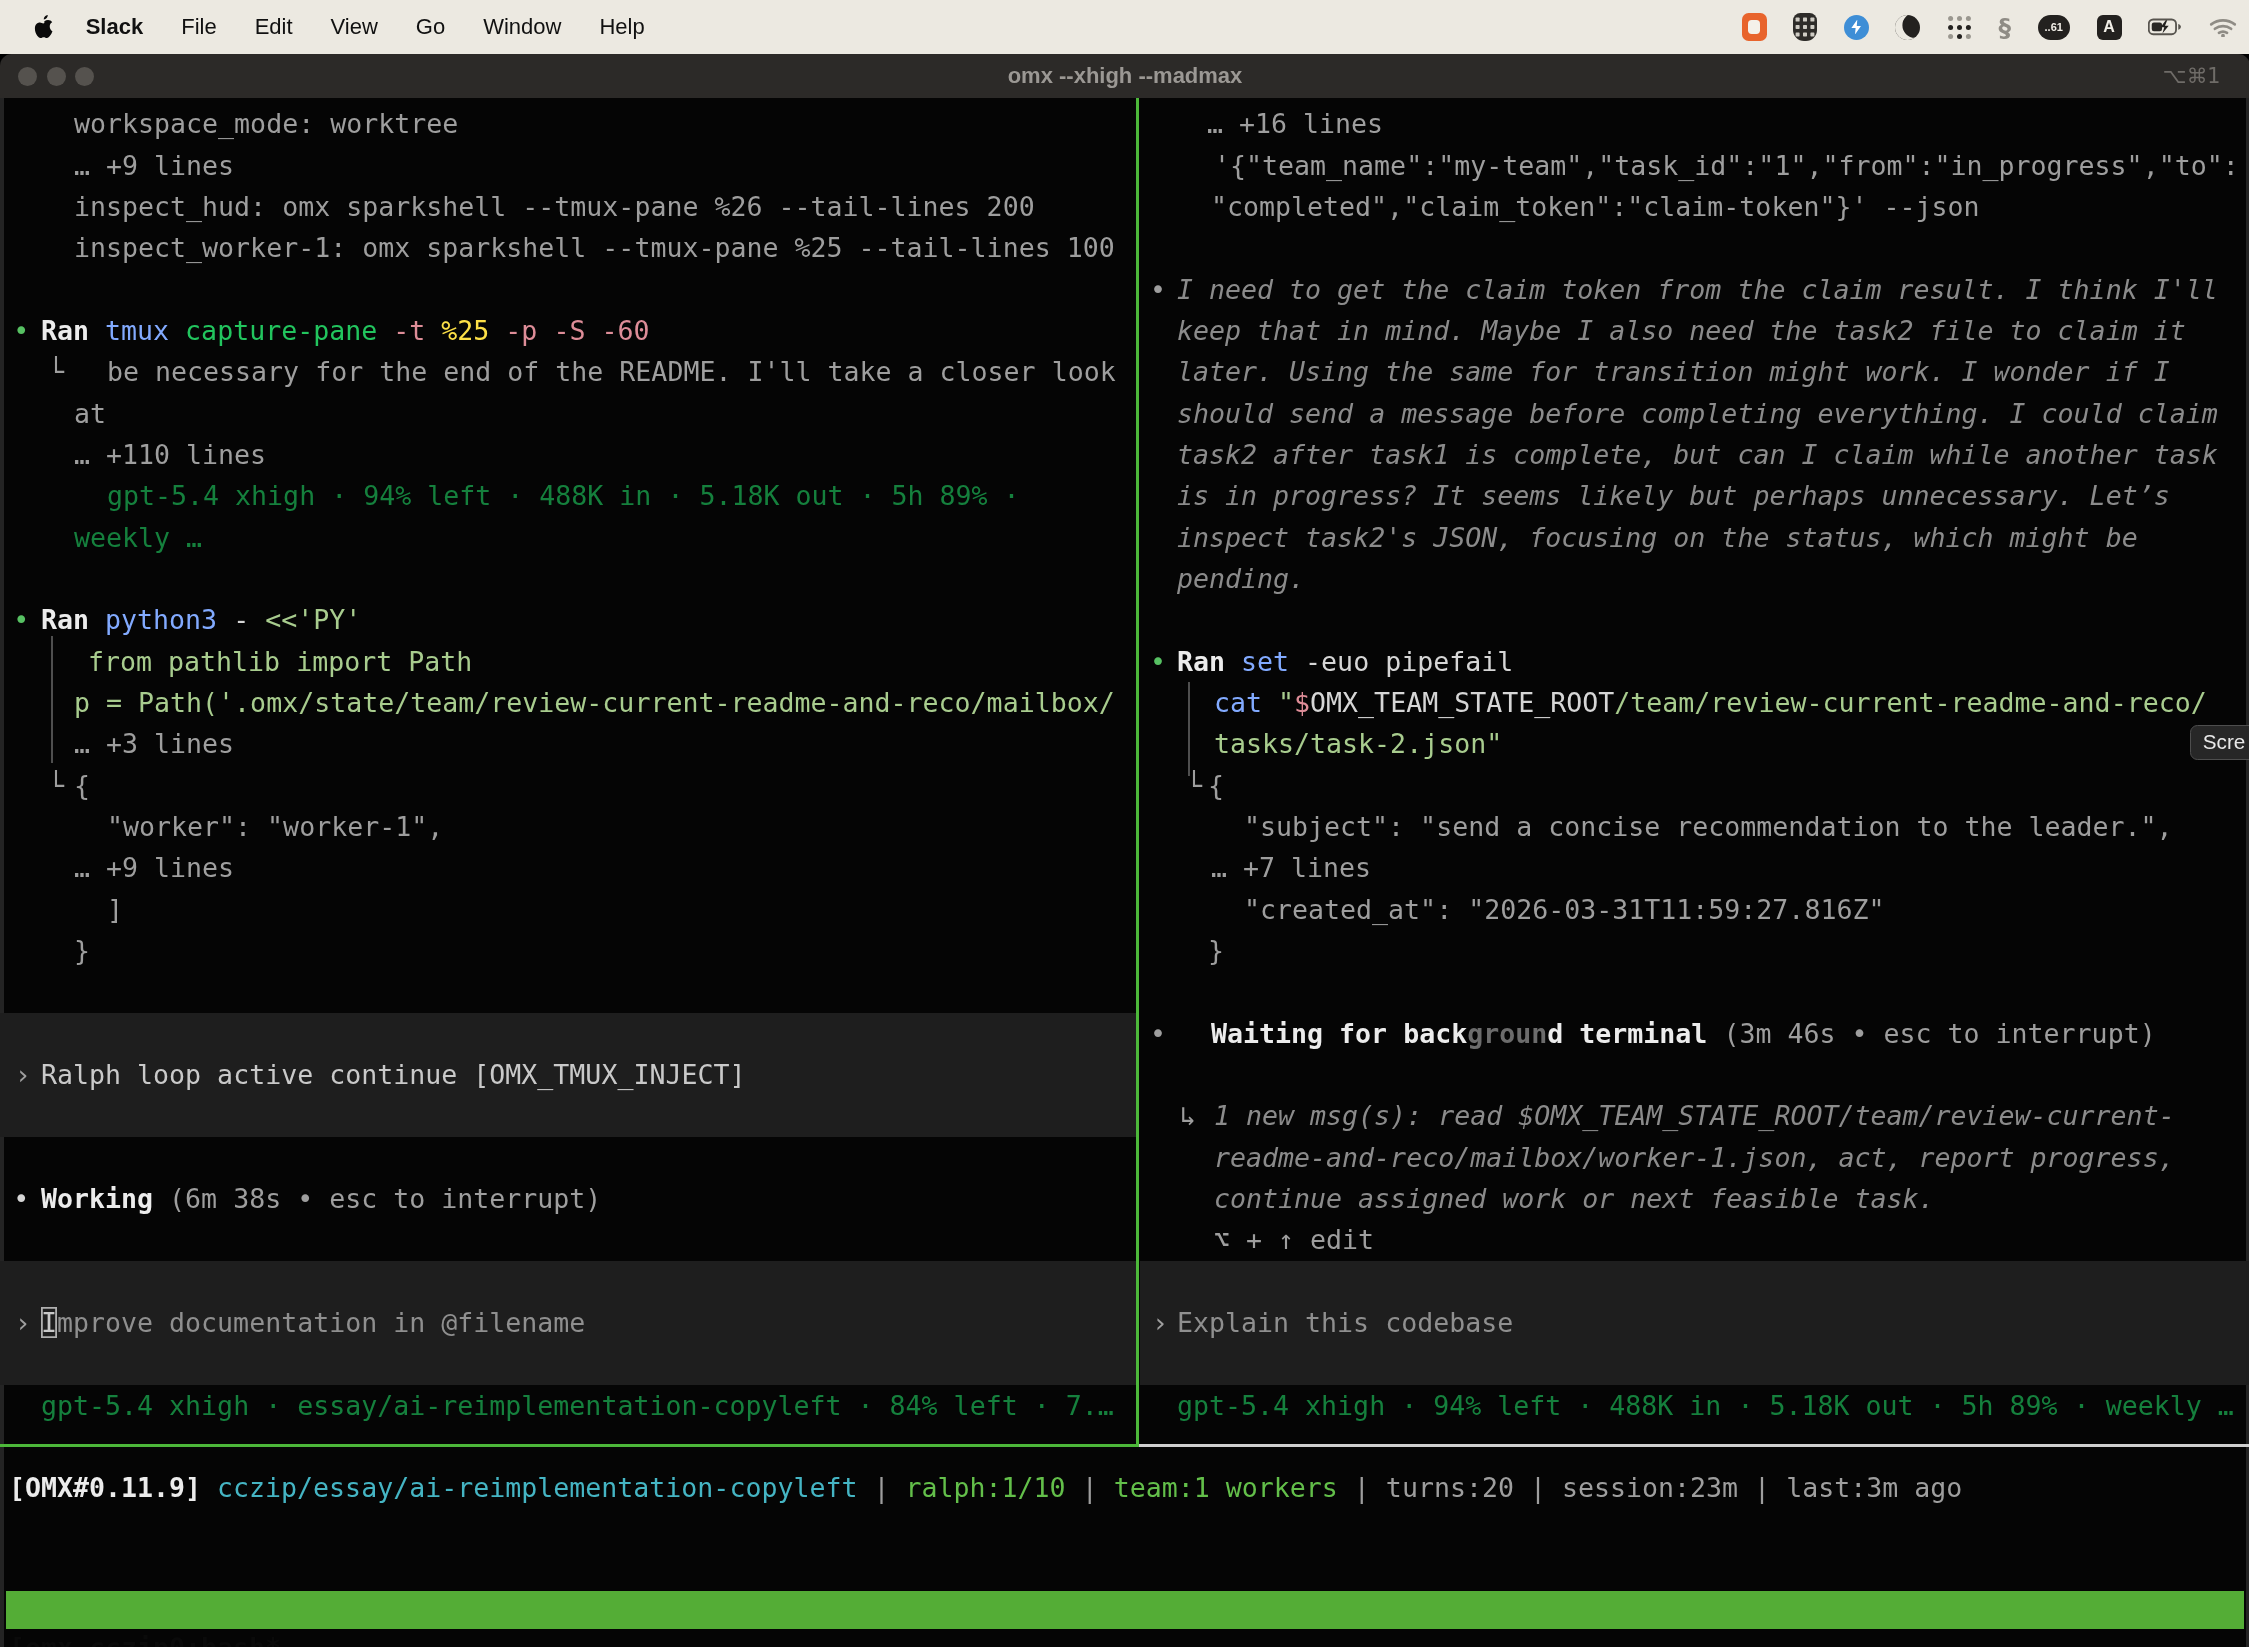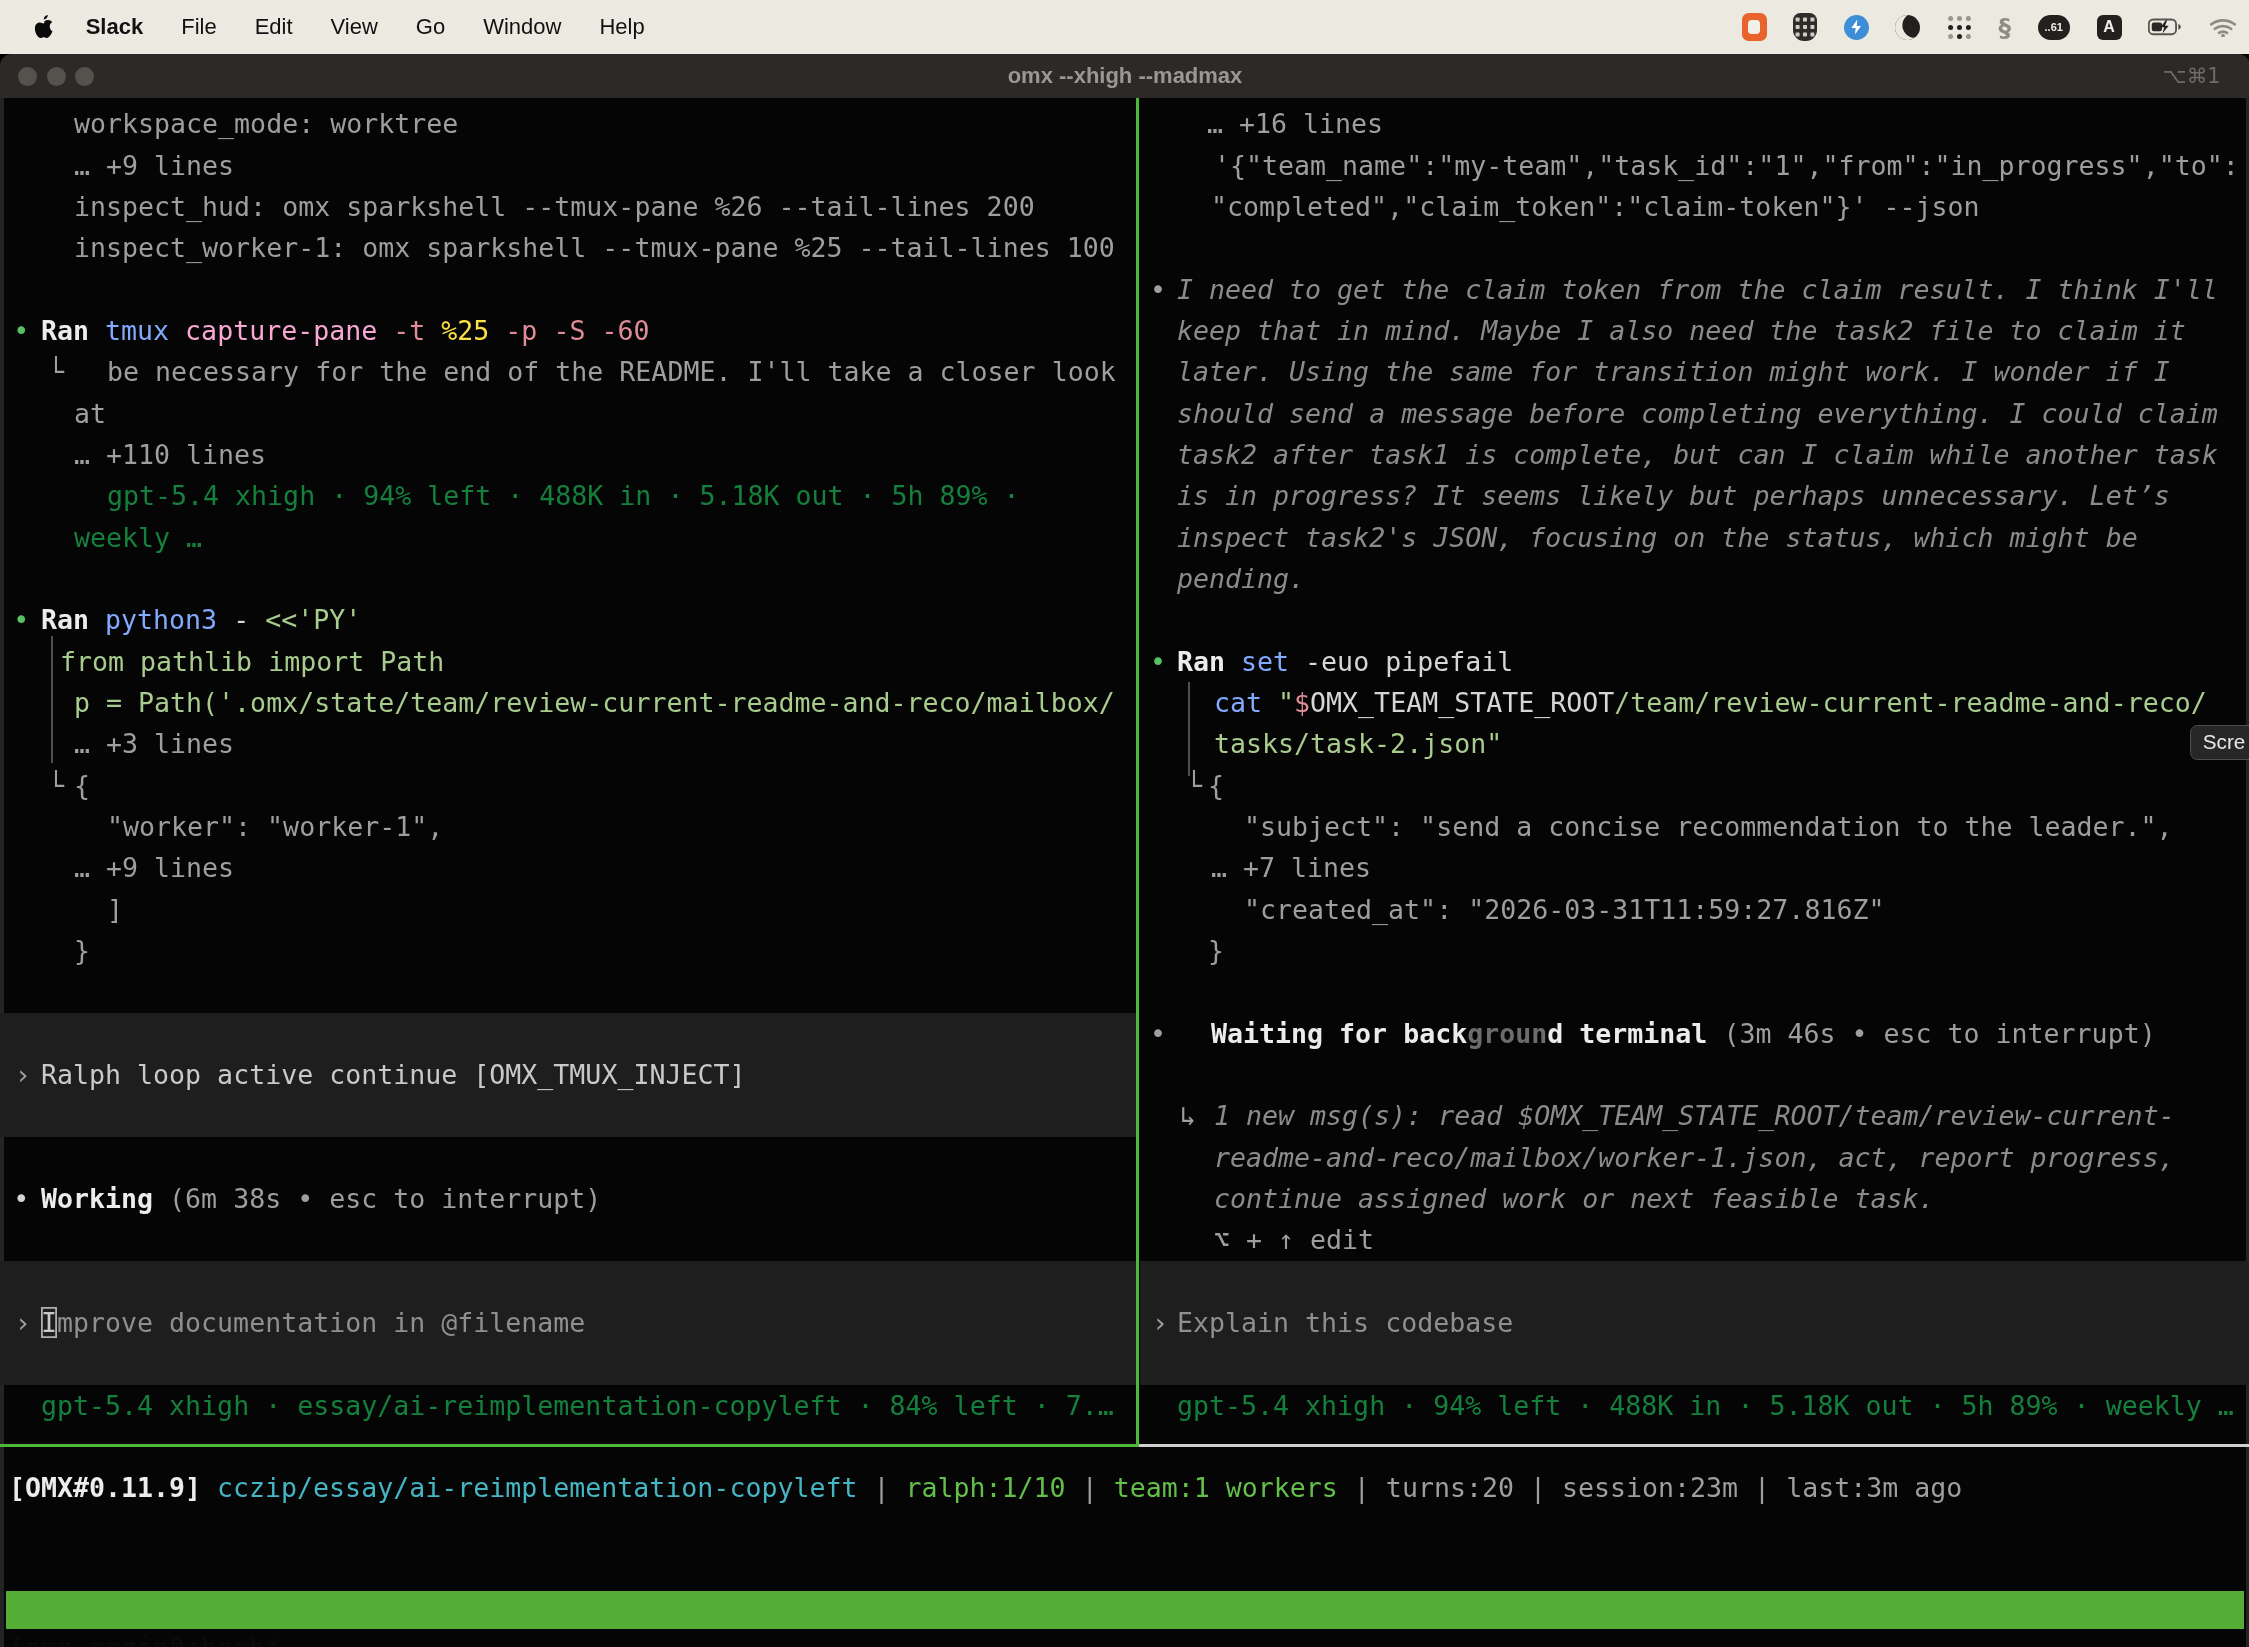--- a/index.html
+++ b/index.html
@@ -43,21 +43,21 @@
   .band{position:absolute;background:#1e1e1e;}
   .edge{position:absolute;top:0;width:4.4px;height:1549px;background:#242424;}
   .guide{position:absolute;width:1.5px;background:#4f4f4f;}
   .vdiv{position:absolute;}
   
   .tl{position:absolute;left:0;width:2250px;height:41px;line-height:41px;font-size:26.6px;white-space:pre;}
   .tb{position:absolute;top:0;}
   .tc{position:absolute;top:0;}
   .g{color:#9e9e9e;} .dg{color:#15803d;} .lt{color:#d6d6d6;} .ly{color:#c9c9c9;}
   .w{color:#ececec;font-weight:bold;} .sh{color:#6c6c6c;font-weight:bold;}
-  .bl{color:#82aaff;} .lv{color:#f9a8d4;} .pk{color:#de8d98;} .or{color:#fde047;}
+  .bl{color:#82aaff;} .lv{color:#22c55e;} .pk{color:#de8d98;} .or{color:#fde047;}
   .gr{color:#a8cc8e;margin-top:19px;} .gb{color:#57c163;} .it{color:#8b8b8b;font-style:italic;}
   .cy{color:#45b5c4;} .grn{color:#63bf4a;} .ph{color:#8f8f8f;}
   .cur{color:#c8c8c8;display:inline-block;width:16px;height:31px;line-height:31px;margin-top:5.2px;
        box-shadow:inset 0 0 0 1.8px #b0b0b0;vertical-align:top;text-align:center;}
   
   #tooltip{position:absolute;left:2190px;top:627px;width:96px;height:35px;background:#272727;
     border:1.5px solid #4e4e4e;border-radius:7.4px;color:#e8e8e8;
     font-family:"Liberation Sans",sans-serif;font-size:20.7px;line-height:32px;padding-left:11.8px;box-sizing:border-box;}
   
   #tmuxbar{position:absolute;left:5.9px;top:1591px;width:2238px;height:38px;background:#54ad36;
@@ -134,21 +134,21 @@
       <div class="tl" style="top: 47px;"><span class="tc" style="left: 74px;"><span class="g">… +9 lines</span></span></div>
       <div class="tl" style="top: 88px;"><span class="tc" style="left: 74px;"><span class="g">inspect_hud: omx sparkshell --tmux-pane %26 --tail-lines 200</span></span></div>
       <div class="tl" style="top: 129px;"><span class="tc" style="left: 74px;"><span class="g">inspect_worker-1: omx sparkshell --tmux-pane %25 --tail-lines 100</span></span></div>
       <div class="tl" style="top: 212px;"><span class="tb gb" style="left: 13.3px;">•</span><span class="tc" style="left: 41px;"><span class="w">Ran </span><span class="bl">tmux </span><span class="lv">capture-pane </span><span class="pk">-t </span><span class="or">%25 </span><span class="pk">-p -S -60</span></span></div>
       <div class="tl" style="top: 253px;"><span class="tb g" style="left: 48px;">└</span><span class="tc" style="left: 107px;"><span class="g">be necessary for the end of the README. I'll take a closer look</span></span></div>
       <div class="tl" style="top: 295px;"><span class="tc" style="left: 74px;"><span class="g">at</span></span></div>
       <div class="tl" style="top: 336px;"><span class="tc" style="left: 74px;"><span class="g">… +110 lines</span></span></div>
       <div class="tl" style="top: 377px;"><span class="tc" style="left: 107px;"><span class="dg">gpt-5.4 xhigh · 94% left · 488K in · 5.18K out · 5h 89% ·</span></span></div>
       <div class="tl" style="top: 419px;"><span class="tc" style="left: 74px;"><span class="dg">weekly …</span></span></div>
       <div class="tl" style="top: 501px;"><span class="tb gb" style="left: 13.3px;">•</span><span class="tc" style="left: 41px;"><span class="w">Ran </span><span class="bl">python3 </span><span class="lt">- </span><span class="gr">&lt;&lt;'PY'</span></span></div>
-      <div class="tl" style="top: 543px;"><span class="tc" style="left: 60px;"><span class="gr">from pathlib import Path</span></span></div>
+      <div class="tl" style="top: 543px;"><span class="tc" style="left: 88px;"><span class="gr">from pathlib import Path</span></span></div>
       <div class="tl" style="top: 584px;"><span class="tc" style="left: 74px;"><span class="gr">p = Path('.omx/state/team/review-current-readme-and-reco/mailbox/</span></span></div>
       <div class="tl" style="top: 625px;"><span class="tc" style="left: 74px;"><span class="g">… +3 lines</span></span></div>
       <div class="tl" style="top: 667px;"><span class="tb g" style="left: 48px;">└</span><span class="tc" style="left: 74px;"><span class="g">{</span></span></div>
       <div class="tl" style="top: 708px;"><span class="tc" style="left: 107px;"><span class="g">"worker": "worker-1",</span></span></div>
       <div class="tl" style="top: 749px;"><span class="tc" style="left: 74px;"><span class="g">… +9 lines</span></span></div>
       <div class="tl" style="top: 791px;"><span class="tc" style="left: 107px;"><span class="g">]</span></span></div>
       <div class="tl" style="top: 832px;"><span class="tc" style="left: 74px;"><span class="g">}</span></span></div>
       <div class="tl" style="top: 956px;"><span class="tb g" style="left: 14.8px;">›</span><span class="tc" style="left: 41px;"><span class="ly">Ralph loop active continue [OMX_TMUX_INJECT]</span></span></div>
       <div class="tl" style="top: 1080px;"><span class="tb lt" style="left: 13.3px;">•</span><span class="tc" style="left: 41px;"><span class="w">Working </span><span class="g">(6m 38s • esc to interrupt)</span></span></div>
       <div class="tl" style="top: 1204px;"><span class="tb g" style="left: 14.8px;">›</span><span class="tc" style="left: 41px;"><span class="cur">I</span><span class="ph">mprove documentation in @filename</span></span></div>

